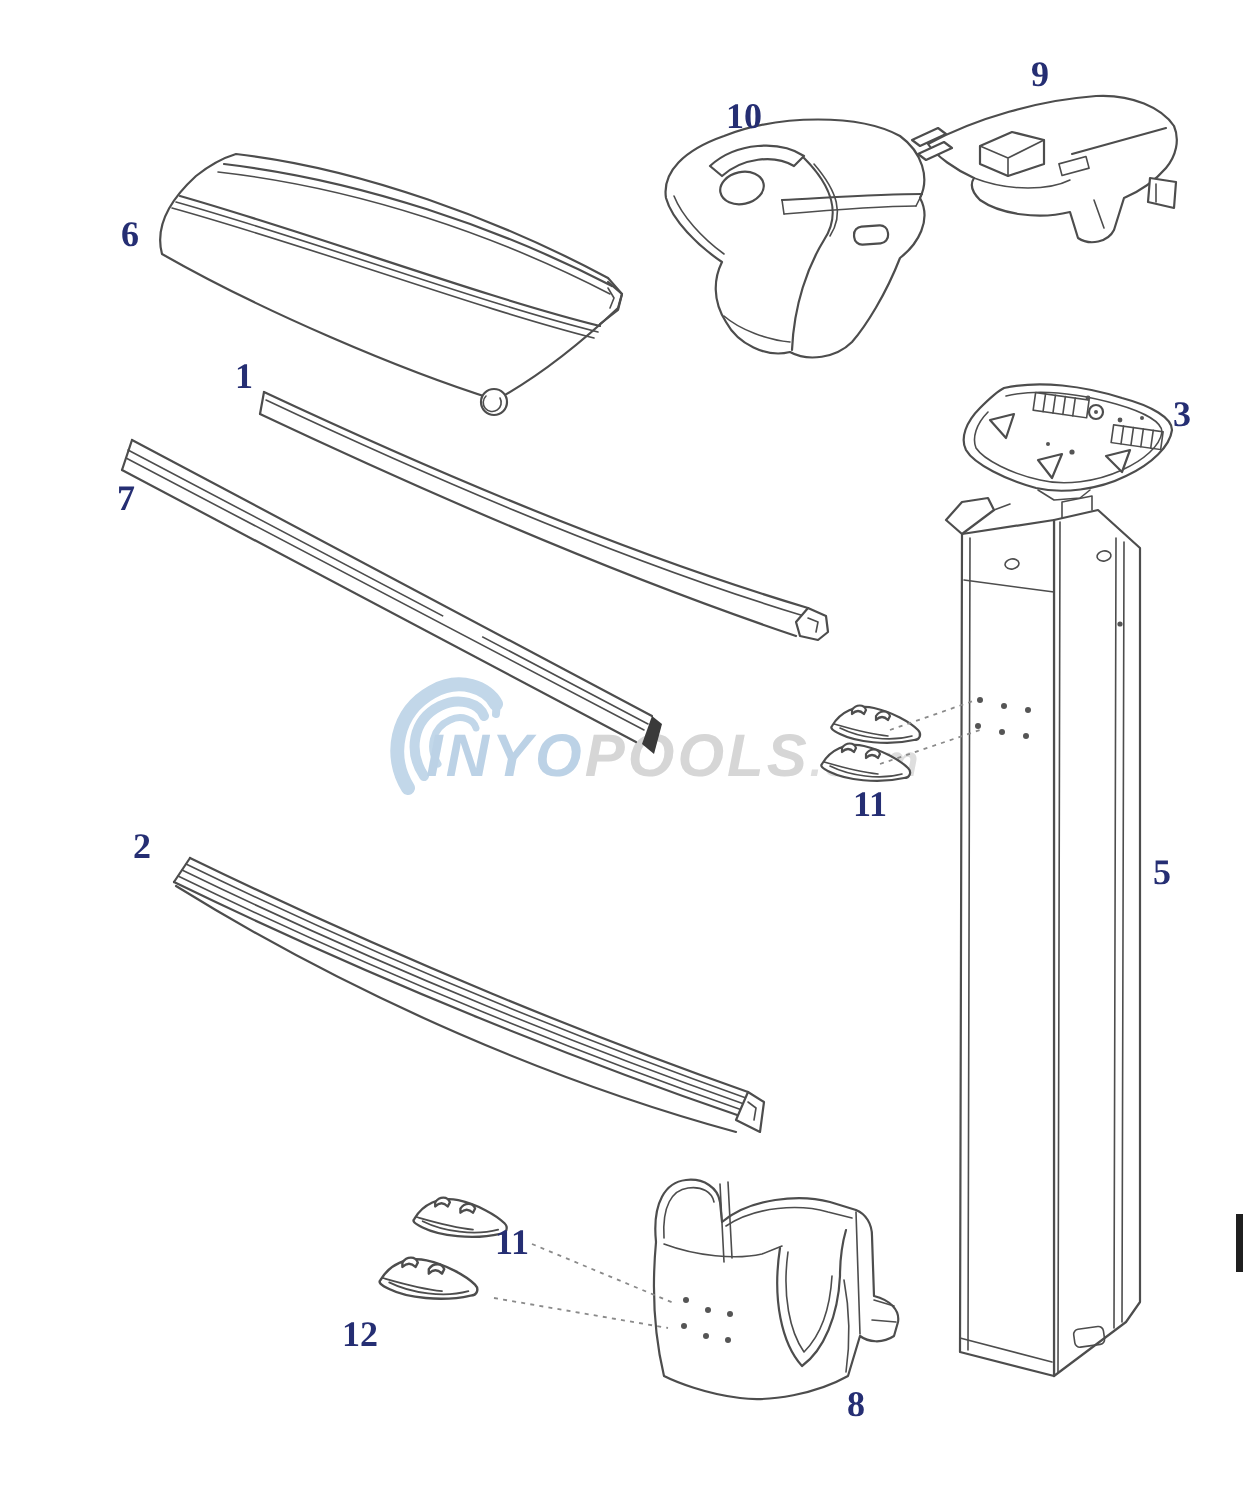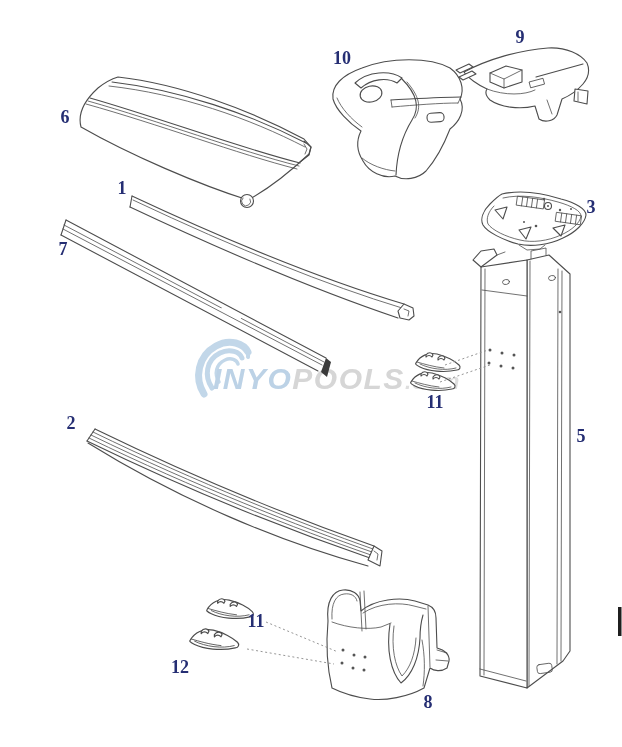--- a/index.html
+++ b/index.html
@@ -242,21 +242,21 @@
       <path class="leader" d="M445,365 L488,350"></path>
       <path class="leader" d="M440,382 L490,365"></path>
       <path class="leader" d="M266,622 L338,652"></path>
       <path class="leader" d="M247,649 L334,664"></path>
     </g>
 
     <rect x="618" y="607" width="3.5" height="29" fill="var(--artifact,#1f1f1f)"></rect>
   </svg>
 
   <div class="plabel" style="left:65px;top:117px">6</div>
-  <div class="plabel" style="left:342px;top:58px">10</div>
+  <div class="plabel" style="left:372px;top:58px">10</div>
   <div class="plabel" style="left:520px;top:37px">9</div>
   <div class="plabel" style="left:122px;top:188px">1</div>
   <div class="plabel" style="left:591px;top:207px">3</div>
   <div class="plabel" style="left:63px;top:249px">7</div>
   <div class="plabel" style="left:435px;top:402px">11</div>
   <div class="plabel" style="left:581px;top:436px">5</div>
   <div class="plabel" style="left:71px;top:423px">2</div>
   <div class="plabel" style="left:180px;top:667px">12</div>
   <div class="plabel" style="left:256px;top:621px">11</div>
   <div class="plabel" style="left:428px;top:702px">8</div>

